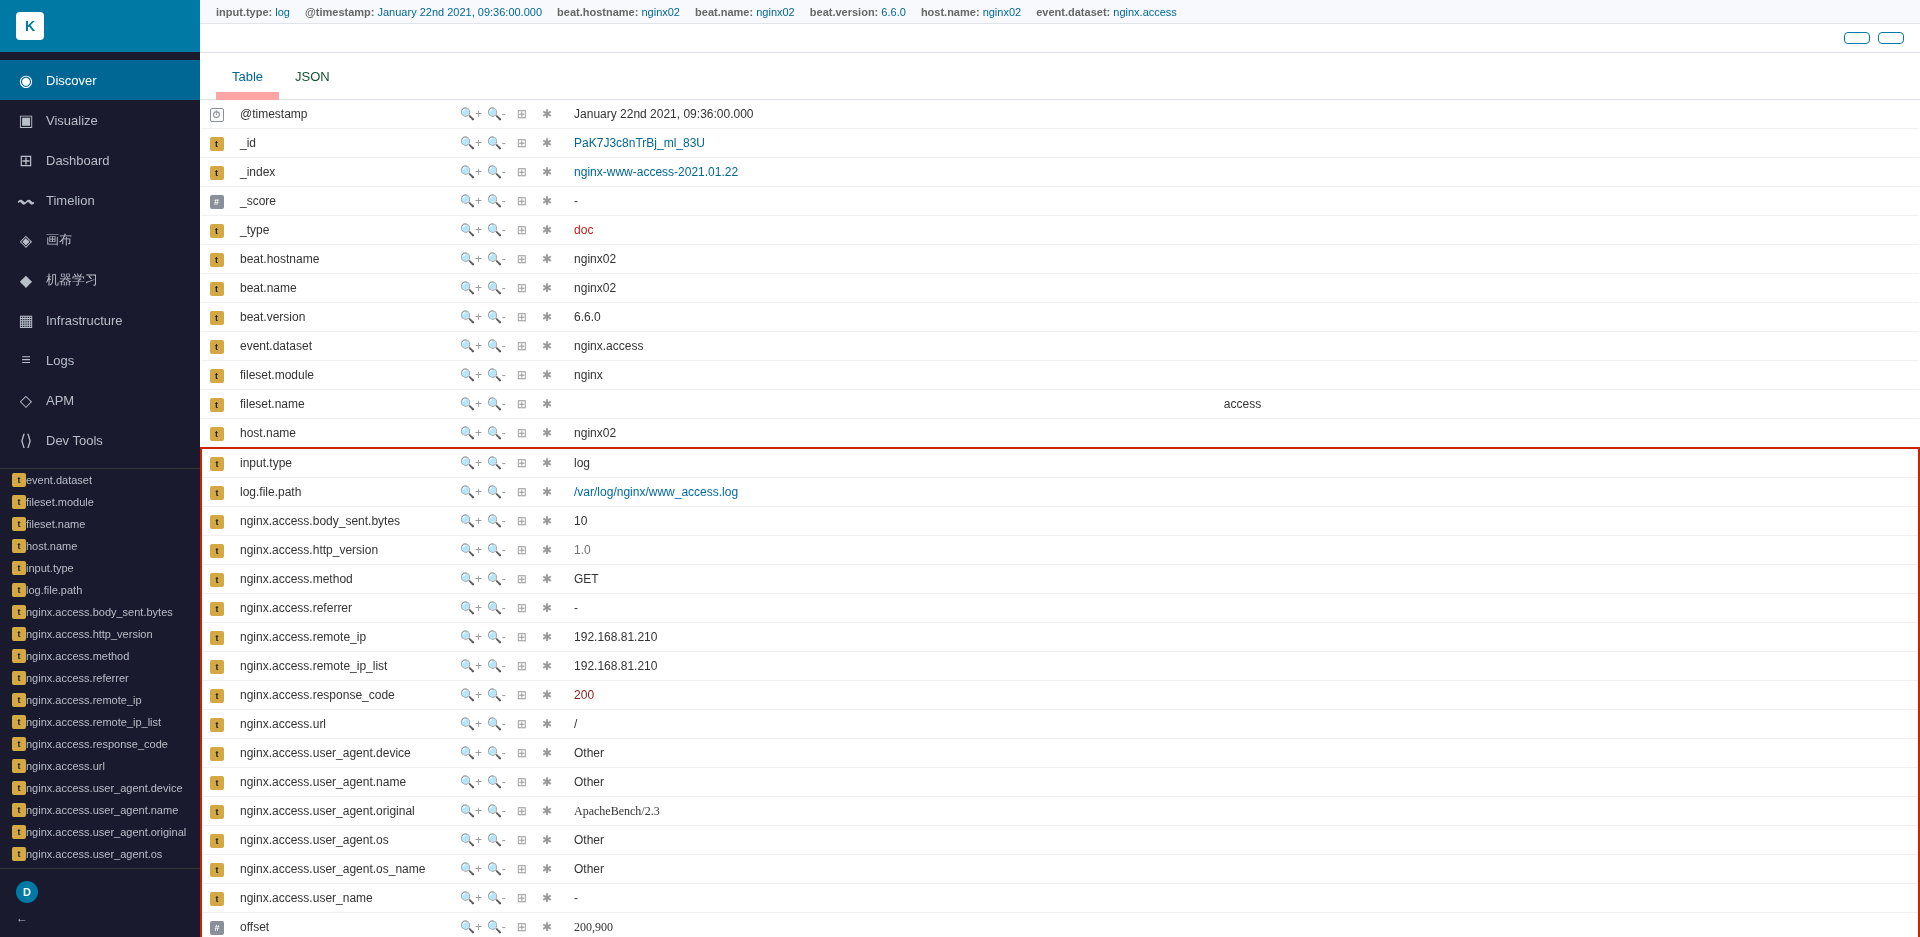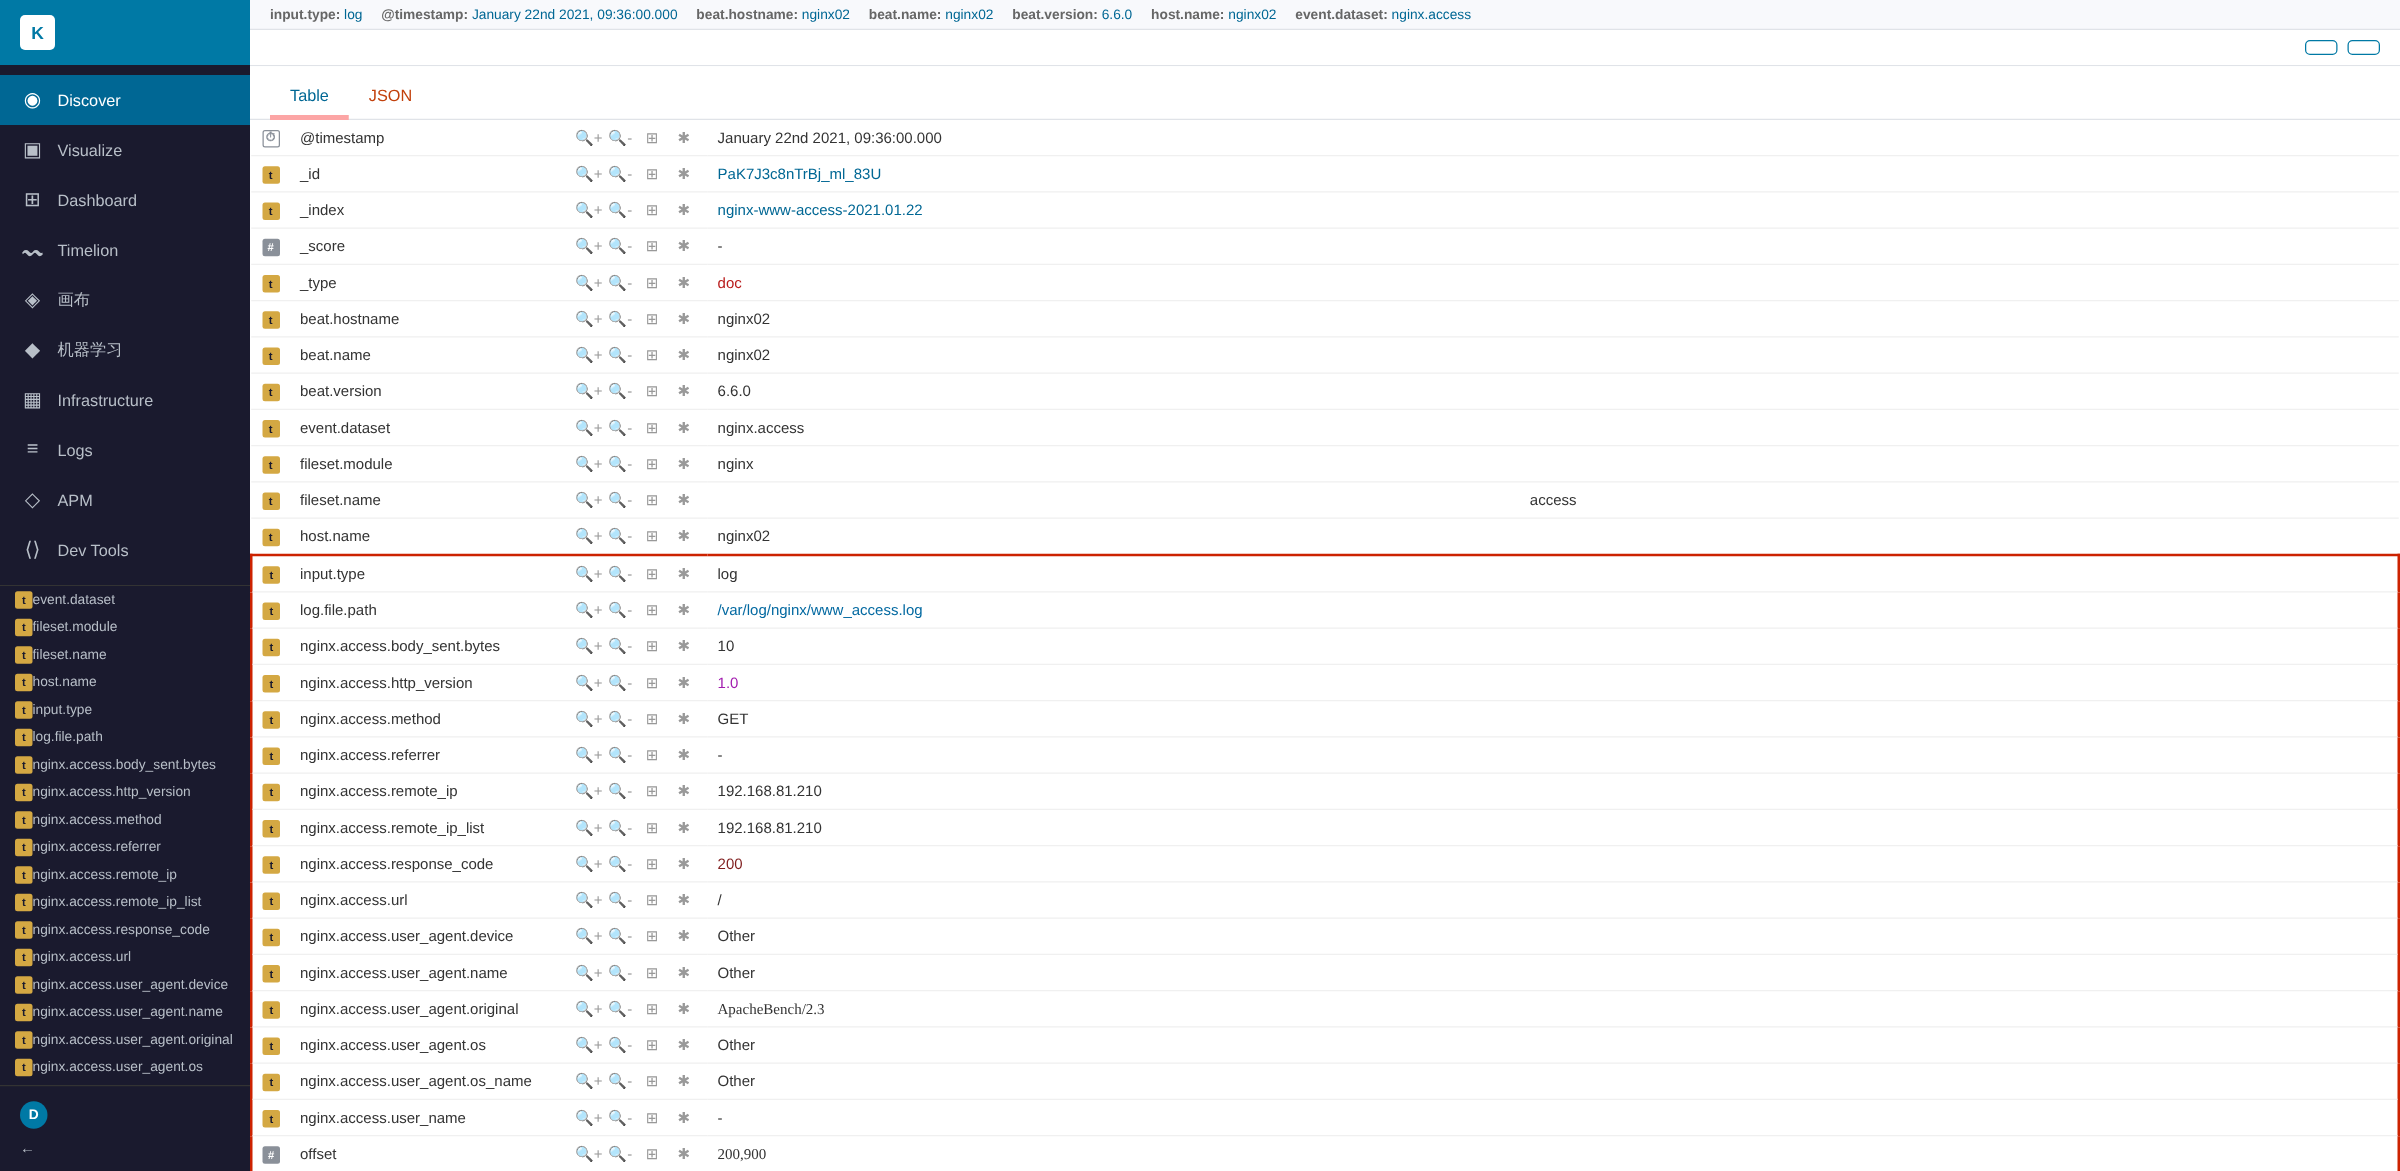--- a/index.html
+++ b/index.html
@@ -31,22 +31,22 @@
     .top-meta-bar { background: #f8f9fc; border-bottom: 1px solid #e0e3e8; padding: 4px 16px; font-size: 11px; color: #555; white-space: nowrap; overflow: hidden; text-overflow: ellipsis; min-height: 24px; display: flex; align-items: center; }
     .meta-key { color: #666; font-weight: 600; }
     .meta-val { color: #006794; margin-right: 12px; }
 
     
     .doc-header { display: flex; align-items: center; justify-content: flex-end; padding: 8px 16px; background: white; border-bottom: 1px solid #e0e3e8; gap: 8px; }
     .btn-outline { border: 1px solid #0079a5; color: #0079a5; background: white; padding: 5px 12px; border-radius: 4px; cursor: pointer; font-size: 12px; }
 
     
     .tabs { display: flex; padding: 8px 16px 0; background: white; border-bottom: 1px solid #e0e3e8; }
-    .tab { padding: 8px 16px; cursor: pointer; font-size: 13px; color: #c2410c; border-bottom: 2px solid transparent; margin-bottom: -1px; }
-    .tab.active { color: #006794; border-bottom: 4px solid #fca5a5; font-weight: 500; }
+    .tab { padding: 8px 16px; cursor: pointer; font-size: 13px; color: #14532d; border-bottom: 2px solid transparent; margin-bottom: -1px; }
+    .tab.active { color: #006794; border-bottom: 8px solid #fca5a5; font-weight: 500; }
 
     
     .table-container { flex: 1; overflow-y: auto; padding: 0; }
     table { width: 100%; border-collapse: collapse; }
     table tr { border-bottom: 1px solid #f0f0f0; }
     table td { padding: 5px 8px; vertical-align: middle; font-size: 12px; }
     .td-type { width: 30px; text-align: center; }
     .td-actions { width: 90px; white-space: nowrap; }
     .td-field { width: 220px; color: #333; font-weight: 500; }
     .td-value { color: #333; word-break: break-all; }
@@ -417,21 +417,21 @@
     <td class="td-type">
       <span class="type-badge type-t">t</span>
     </td>
     <td class="td-field">nginx.access.http_version</td>
     <td class="td-actions">
       <span class="action-icon" title="Filter for value">🔍+</span>
       <span class="action-icon" title="Filter out value">🔍-</span>
       <span class="action-icon" title="Toggle column">⊞</span>
       <span class="action-icon" title="Filter for field present">✱</span>
     </td>
-    <td class="td-value" style="color:#a21caf;">1.0</td>
+    <td class="td-value" style="color:#737373;">1.0</td>
   </tr>
           <tr style="background: rgb(255, 255, 255); border-left: 2px solid rgb(204, 34, 0); border-right: 2px solid rgb(204, 34, 0);">
     <td class="td-type">
       <span class="type-badge type-t">t</span>
     </td>
     <td class="td-field">nginx.access.method</td>
     <td class="td-actions">
       <span class="action-icon" title="Filter for value">🔍+</span>
       <span class="action-icon" title="Filter out value">🔍-</span>
       <span class="action-icon" title="Toggle column">⊞</span>

